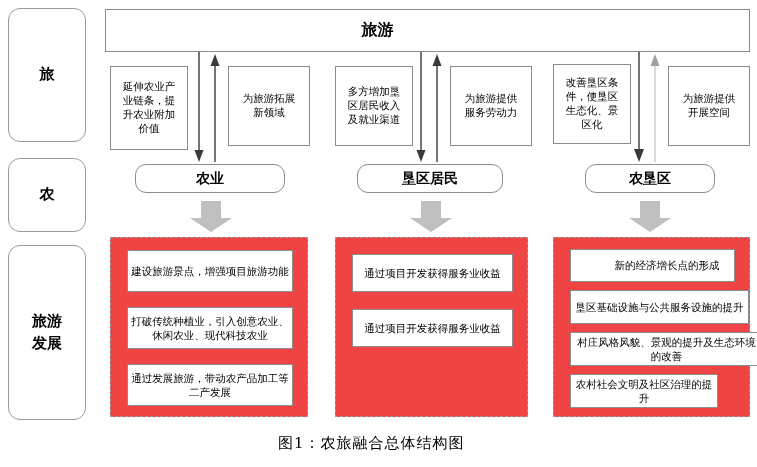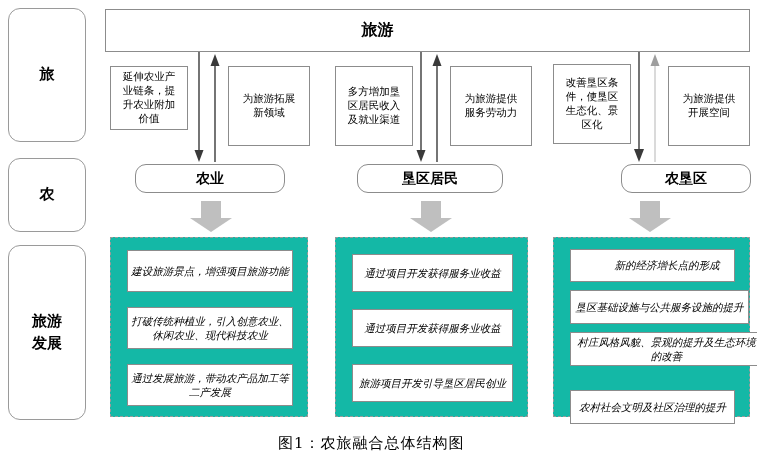--- a/index.html
+++ b/index.html
@@ -71,22 +71,21 @@
     display: flex;
     align-items: center;
     justify-content: center;
     font-weight: bold;
     font-size: 14px;
     color: #000;
   }
 
   .dashed-group {
     border: 1px dashed #9a9a9a;
-    background: #14b8a6;
-    font-style: italic;
+    background: #ef4444;
   }
 
   .leaf {
     border: 1px solid #8c8c8c;
     background: #fff;
     display: flex;
     align-items: center;
     justify-content: center;
     text-align: center;
     font-size: 10.5px;
@@ -122,21 +121,21 @@
   </div>
   <div class="abs row-label" style="left:8px;  top:245px; width:78px; height:175px;">
     <span class="ws" style="white-space:pre-line;">旅游
 发展</span>
   </div>
 
   <div class="abs top-bar" style="left:105px; top:9px; width:645px; height:43px;">
     <span>旅游</span>
   </div>
 
-  <div class="abs edge-label" style="left:110px; top:66px; width:78px; height:64px;">
+  <div class="abs edge-label" style="left:110px; top:66px; width:78px; height:84px;">
     <span style="white-space:pre-line;">延伸农业产
 业链条，提
 升农业附加
 价值</span>
   </div>
   <div class="abs edge-label" style="left:228px; top:66px; width:82px; height:80px;">
     <span style="white-space:pre-line;">为旅游拓展
 新领域</span>
   </div>
 
@@ -194,61 +193,58 @@
     <polygon points="12,0 32,0 32,17 43,17 22,31 1,17 12,17" fill="#bfbfbf"></polygon>
   </svg>
 
   <div class="abs dashed-group" style="left:335px; top:237px; width:193px; height:180px;">
     <div class="leaf abs" style="left:16px; top:16px; width:161px; height:38px;">
       <span>通过项目开发获得服务业收益</span>
     </div>
     <div class="leaf abs" style="left:16px; top:71px; width:161px; height:38px;">
       <span>通过项目开发获得服务业收益</span>
     </div>
-    <div class="leaf abs" style="left:16px; top:126px; width:161px; height:38px;">
-      <span>旅游项目开发引导垦区居民创业</span>
-    </div>
   </div>
 
   <div class="abs edge-label" style="left:553px; top:64px; width:78px; height:80px;">
     <span style="white-space:pre-line;">改善垦区条
 件，使垦区
 生态化、景
 区化</span>
   </div>
   <div class="abs edge-label" style="left:668px; top:66px; width:82px; height:80px;">
     <span style="white-space:pre-line;">为旅游提供
 开展空间</span>
   </div>
 
   <svg class="arrow-svg" style="left:630px; top:52px;" width="36" height="112">
     <line x1="9" y1="0" x2="9" y2="100" stroke="#3a3a3a" stroke-width="1.4"></line>
     <polygon points="9,110 4,97 14,97" fill="#3a3a3a"></polygon>
     <line x1="25" y1="110" x2="25" y2="12" stroke="#c2c2c2" stroke-width="1.2"></line>
     <polygon points="25,2 20.5,14 29.5,14" fill="#9e9e9e"></polygon>
   </svg>
 
-  <div class="abs node" style="left:585px; top:164px; width:130px; height:29px;margin-left:36px;">
+  <div class="abs node" style="left:585px; top:164px; width:130px; height:29px;">
     <span>农垦区</span>
   </div>
 
   <svg class="block-arrow" style="left:628px; top:201px;" width="44" height="32">
     <polygon points="12,0 32,0 32,17 43,17 22,31 1,17 12,17" fill="#bfbfbf"></polygon>
   </svg>
 
   <div class="abs dashed-group" style="left:553px; top:237px; width:197px; height:180px;">
     <div class="leaf abs" style="left:16px; top:11px; width:165px; height:33px;padding-left:32px;">
       <span>新的经济增长点的形成</span>
     </div>
     <div class="leaf abs" style="left:16px; top:52px; width:179px; height:34px;">
       <span>垦区基础设施与公共服务设施的提升</span>
     </div>
     <div class="leaf abs" style="left:16px; top:94px; width:193px; height:34px;">
       <span>村庄风格风貌、景观的提升及生态环境的改善</span>
     </div>
-    <div class="leaf abs" style="left:16px; top:136px; width:165px; height:34px;margin-top:16px;">
+    <div class="leaf abs" style="left:16px; top:136px; width:148px; height:34px;">
       <span>农村社会文明及社区治理的提升</span>
     </div>
   </div>
 
   <div class="caption" style="left:278px; top:434px;">图1：农旅融合总体结构图</div>
 
 </div>
 
 </body></html>

